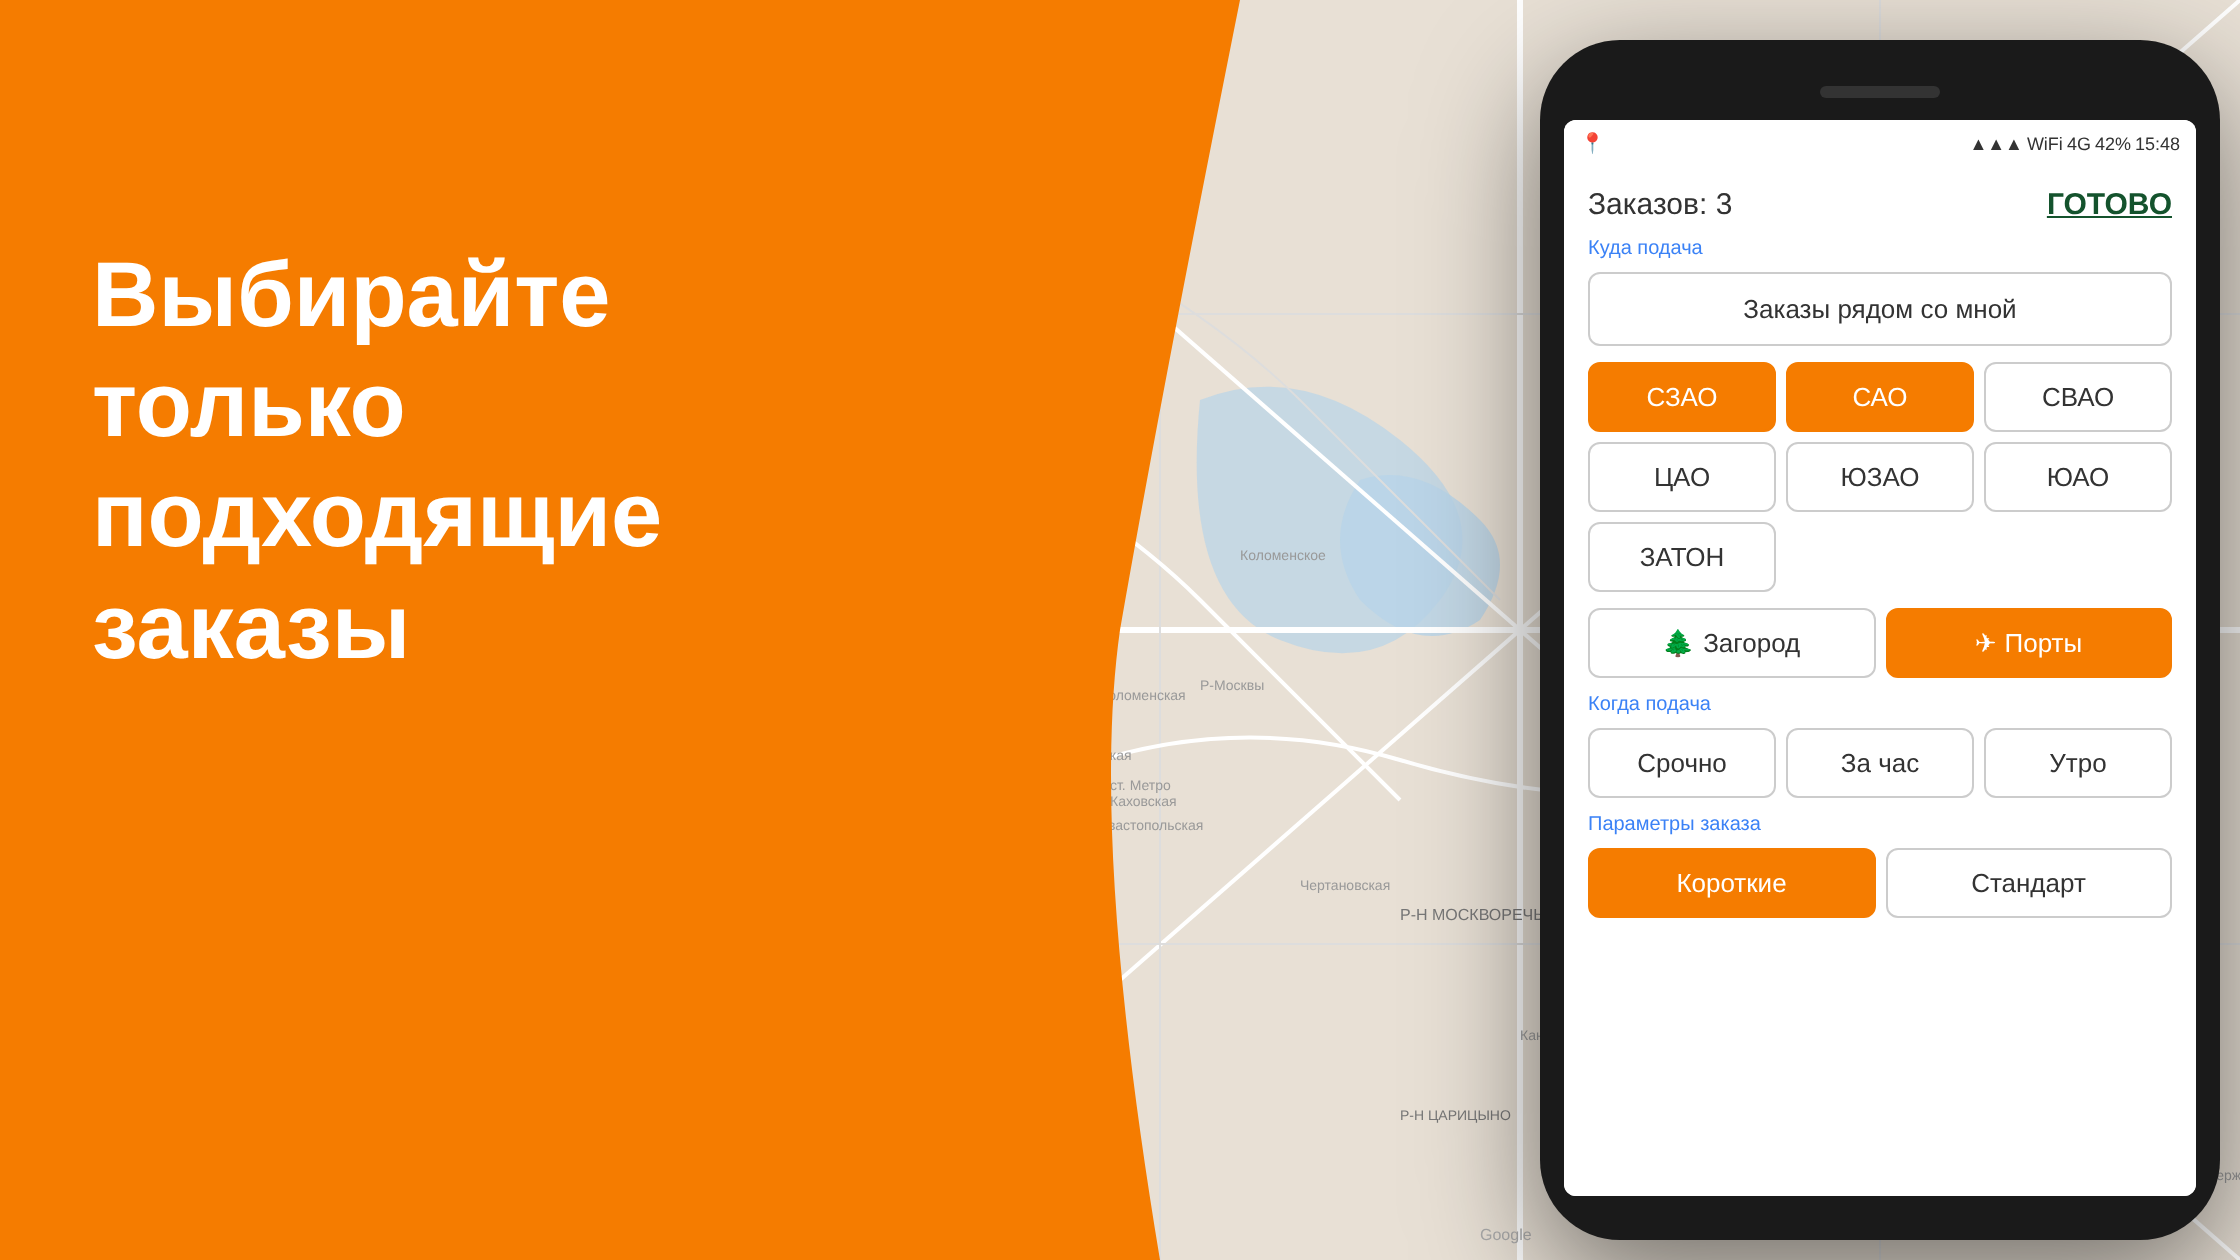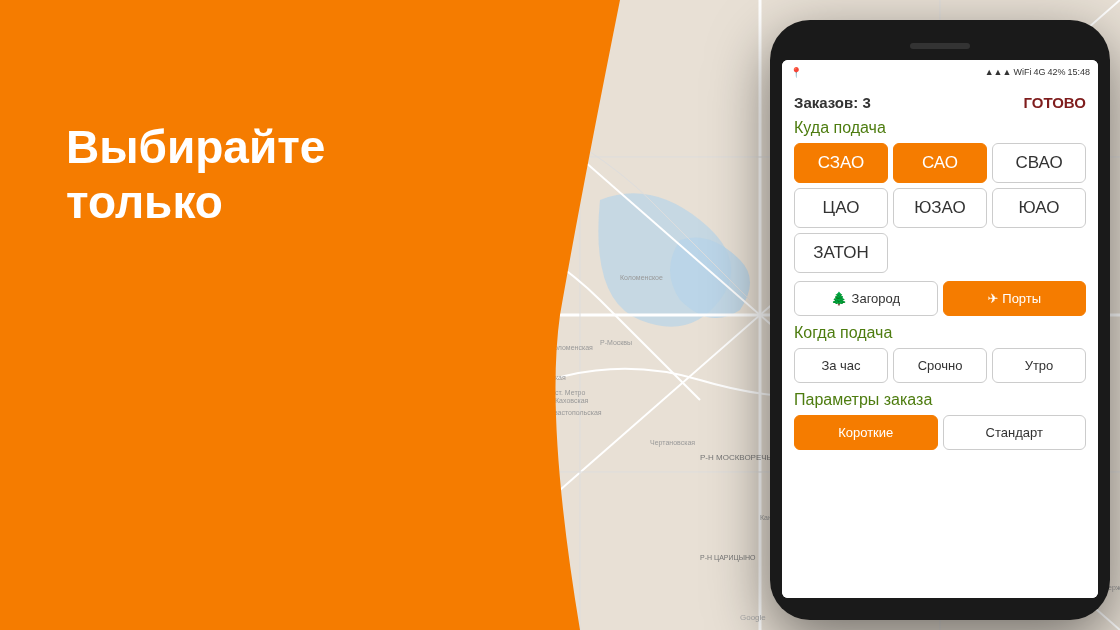--- a/index.html
+++ b/index.html
@@ -51,21 +51,21 @@
       width: 700px;
       height: 630px;
       z-index: 3;
       pointer-events: none;
     }
 
     
     .headline {
       position: absolute;
       top: 120px;
-      left: 66px;
+      left: 46px;
       z-index: 10;
       color: #fff;
       font-size: 46px;
       font-weight: 700;
       line-height: 1.2;
       max-width: 420px;
     }
 
     
     .phone-wrapper {
@@ -148,34 +148,35 @@
     
     .app-header {
       display: flex;
       justify-content: space-between;
       align-items: center;
       margin-bottom: 8px;
     }
 
     .orders-count {
       font-size: 15px;
-      font-weight: 700;
+      font-weight: 400;
       color: #333;
     }
 
     .done-btn {
       font-size: 15px;
       font-weight: 600;
-      color: #7f1d1d;
+      color: #14532d;
+      text-decoration: underline;
     }
 
     
     .section-label {
-      font-size: 16px;
-      color: #4d7c0f;
+      font-size: 10px;
+      color: #3b82f6;
       margin-bottom: 6px;
     }
 
     
     .nearby-btn {
       width: 100%;
       border: 1px solid #ccc;
       background: #fff;
       border-radius: 6px;
       padding: 10px;
@@ -192,21 +193,21 @@
       gap: 5px;
       margin-bottom: 8px;
     }
 
     .district-btn {
       border: 1px solid #ccc;
       background: #fff;
       border-radius: 6px;
       padding: 9px 4px;
       text-align: center;
-      font-size: 17px;
+      font-size: 13px;
       color: #333;
       cursor: pointer;
     }
 
     .district-btn.active {
       background: #F57C00;
       border-color: #F57C00;
       color: #fff;
     }
 
@@ -343,20 +344,21 @@
 </div>
 
 <svg class="bg-wave" viewBox="0 0 700 630" xmlns="http://www.w3.org/2000/svg">
   <path d="M 0 0 L 620 0 Q 580 200 560 315 Q 545 420 580 630 L 0 630 Z" fill="#F57C00"></path>
 </svg>
 
 <div class="bg-number">5</div>
 
 <div class="headline">
   <div>Выбирайте только</div>
+  <div>подходящие заказы</div>
 </div>
 
 <div class="phone-wrapper">
   <div class="phone-frame">
     <div class="phone-notch-area">
       <div class="phone-speaker"></div>
     </div>
     <div class="phone-screen">
 
       <div class="status-bar">
@@ -374,20 +376,21 @@
 
       <div class="app-content">
 
         <div class="app-header">
           <span class="orders-count">Заказов: 3</span>
           <span class="done-btn">ГОТОВО</span>
         </div>
 
         <div class="section-label">Куда подача</div>
 
+        <div class="nearby-btn">Заказы рядом со мной</div>
 
         <div class="district-grid">
           <div class="district-btn active">СЗАО</div>
           <div class="district-btn active">САО</div>
           <div class="district-btn">СВАО</div>
           <div class="district-btn">ЦАО</div>
           <div class="district-btn">ЮЗАО</div>
           <div class="district-btn">ЮАО</div>
           <div class="district-btn">ЗАТОН</div>
         </div>
@@ -399,22 +402,22 @@
           </div>
           <div class="special-btn active">
             <span>✈</span>
             <span>Порты</span>
           </div>
         </div>
 
         <div class="section-label">Когда подача</div>
 
         <div class="time-grid">
+          <div class="time-btn">Срочно</div>
           <div class="time-btn">За час</div>
-          <div class="time-btn">Срочно</div>
           <div class="time-btn">Утро</div>
         </div>
 
         <div class="section-label">Параметры заказа</div>
 
         <div class="params-grid">
           <div class="params-btn active">Короткие</div>
           <div class="params-btn">Стандарт</div>
         </div>
       </div>

